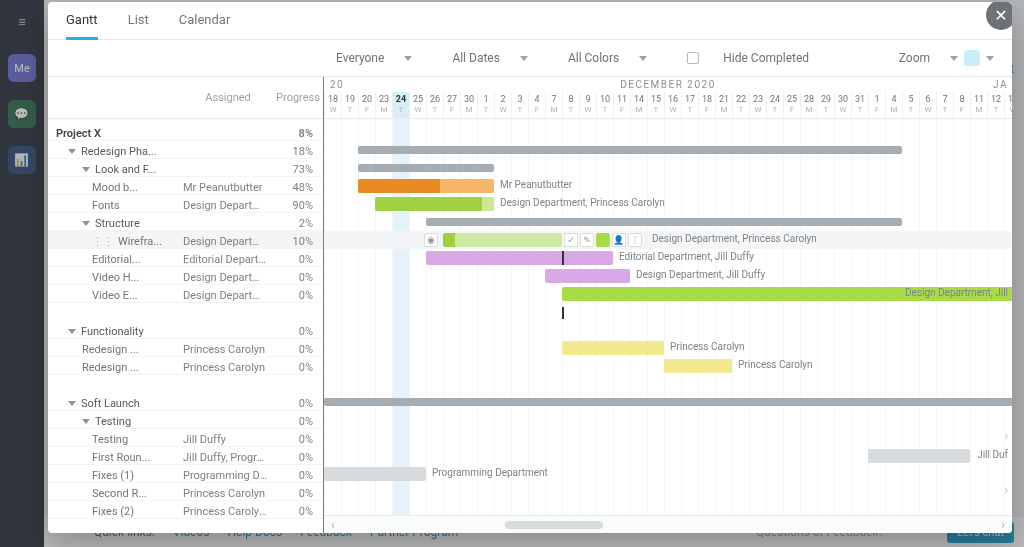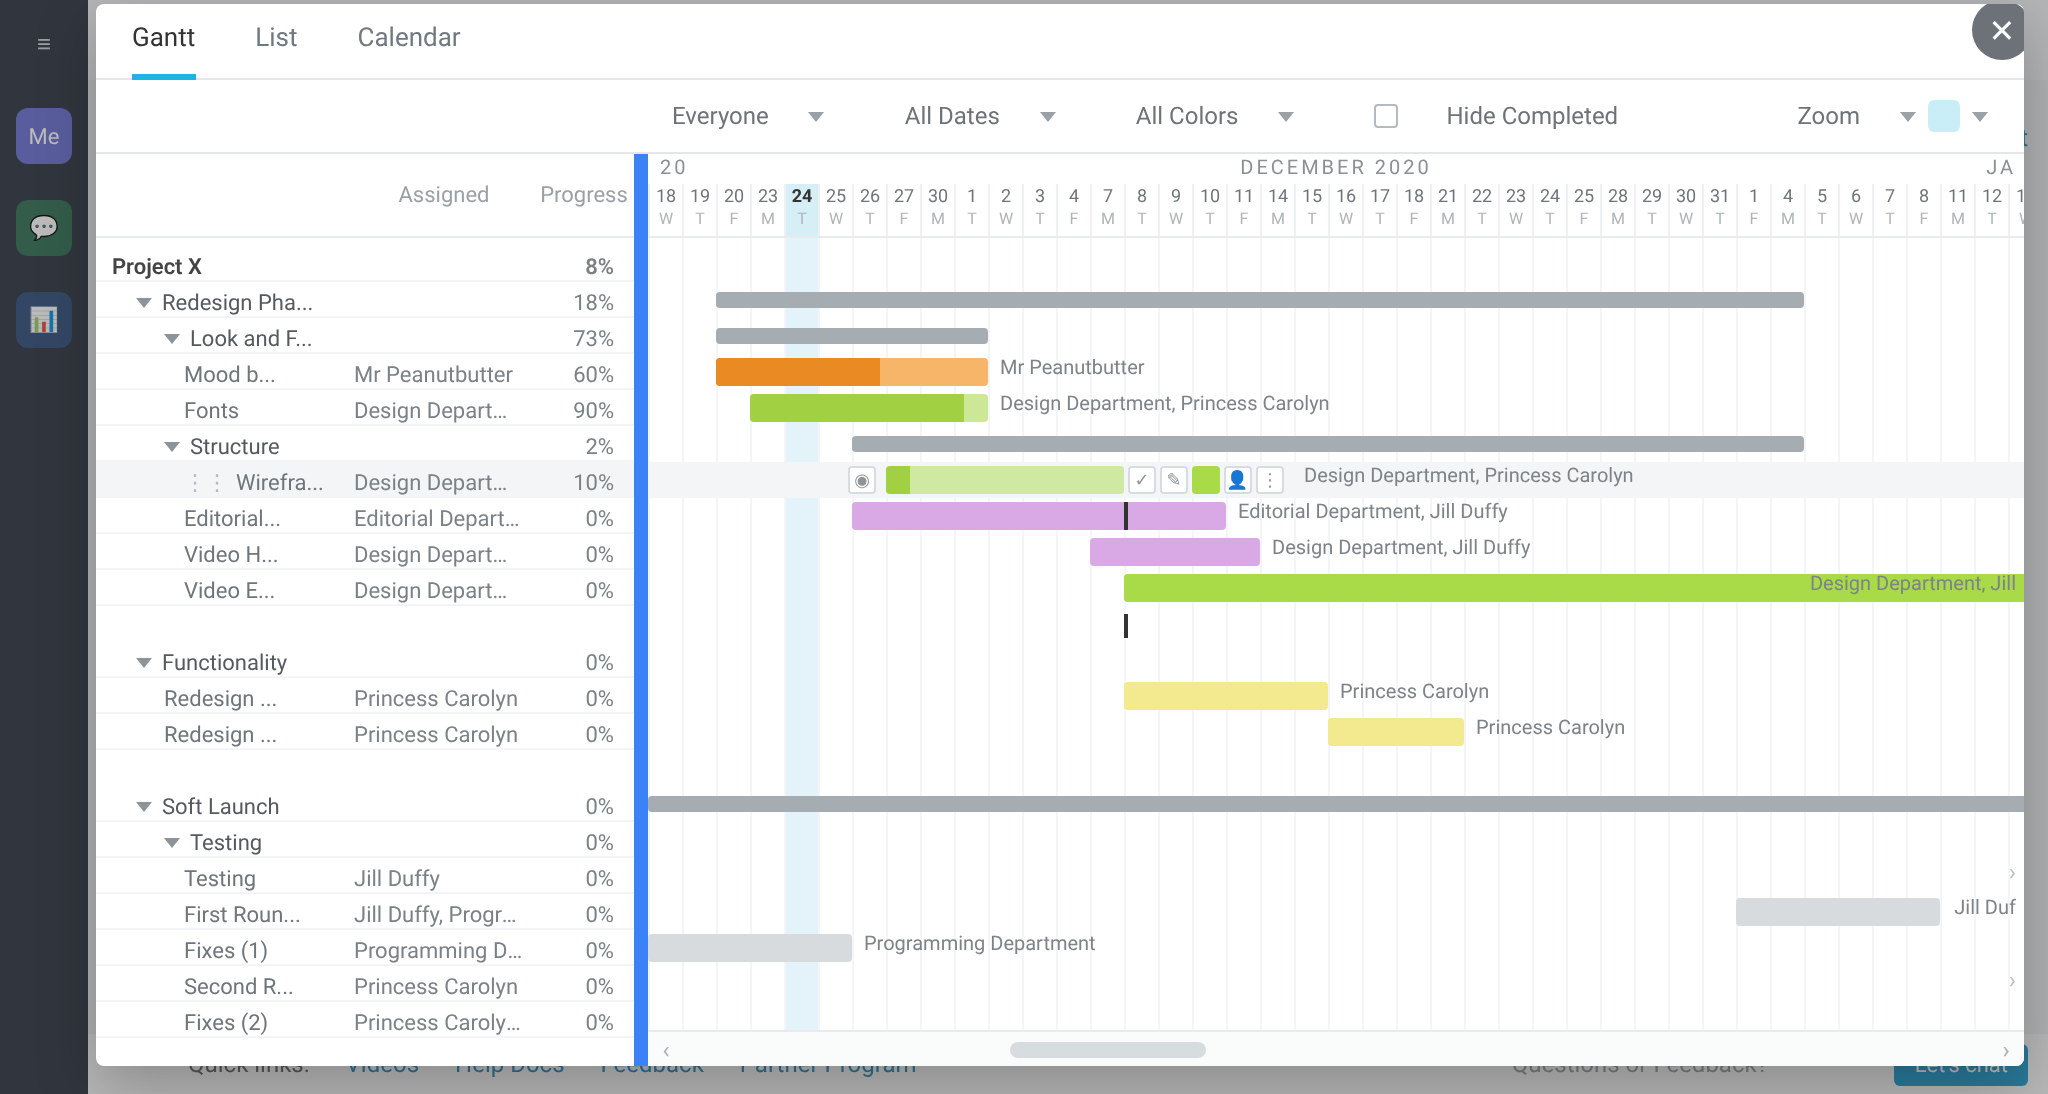--- a/index.html
+++ b/index.html
@@ -47,21 +47,21 @@
 
 .filters { display:flex; align-items:center; gap:40px; padding: 10px 18px; font-size:12px; color:#6d7378; position:relative;}
 .filters .left { flex: 0 0 230px; }
 .filter { display:flex; align-items:center; gap:20px; cursor:pointer;}
 .chev { width:0;height:0;border-left:4px solid transparent;border-right:4px solid transparent;border-top:5px solid #9aa2a7; display:inline-block;}
 .chk { width:12px; height:12px; border:1px solid #b4bbc0; border-radius:2px; display:inline-block; margin-right:4px;}
 .zoom { margin-left:auto; display:flex; align-items:center; gap:6px;}
 .swatch { width:16px; height:16px; border-radius:3px; background:#c9eef7;}
 
 .content { display:flex; flex:1; overflow:hidden; position:relative; border-top:1px solid #e4e7e9;}
-.leftpanel { width:276px; flex:0 0 276px; display:flex; flex-direction:column; border-right:7px solid #3b82f6;}
+.leftpanel { width:276px; flex:0 0 276px; display:flex; flex-direction:column; border-right:1px solid #3b82f6;}
 .lp-head { display:flex; height:42px; border-bottom:1px solid #e8ebed; font-size:11px; color:#9aa1a6;}
 .lp-head .c1 { flex:1; display:flex; align-items:center; justify-content:center;}
 .lp-head .c2 { width:90px; display:flex; align-items:center; justify-content:center;}
 .lp-head .c3 { width:50px; display:flex; align-items:center; justify-content:center;}
 .rows { flex:1; overflow:hidden;}
 .row { display:flex; height:18px; align-items:flex-end; border-bottom:1px solid #f2f4f5; font-size:11px;}
 .row.section { height:22px; font-weight:600; color:#444;}
 .row.group { font-weight:400; color:#545a5f;}
 .row.task { color:#6f767b;}
 .row .c1 { flex:1; display:flex; align-items:center; padding-left:8px; white-space:nowrap; overflow:hidden; text-overflow:ellipsis;}
@@ -198,21 +198,21 @@
               <span>Look and F...</span>
             </div>
             <div class="c2"></div>
             <div class="c3">73%</div>
           </div>
           <div class="row task">
             <div class="c1 indent3">
               <span>Mood b...</span>
             </div>
             <div class="c2">Mr Peanutbutter</div>
-            <div class="c3">60%</div>
+            <div class="c3">48%</div>
           </div>
           <div class="row task">
             <div class="c1 indent3">
               <span>Fonts</span>
             </div>
             <div class="c2">Design Department, P</div>
             <div class="c3">90%</div>
           </div>
           <div class="row group">
             <div class="c1 indent2">

